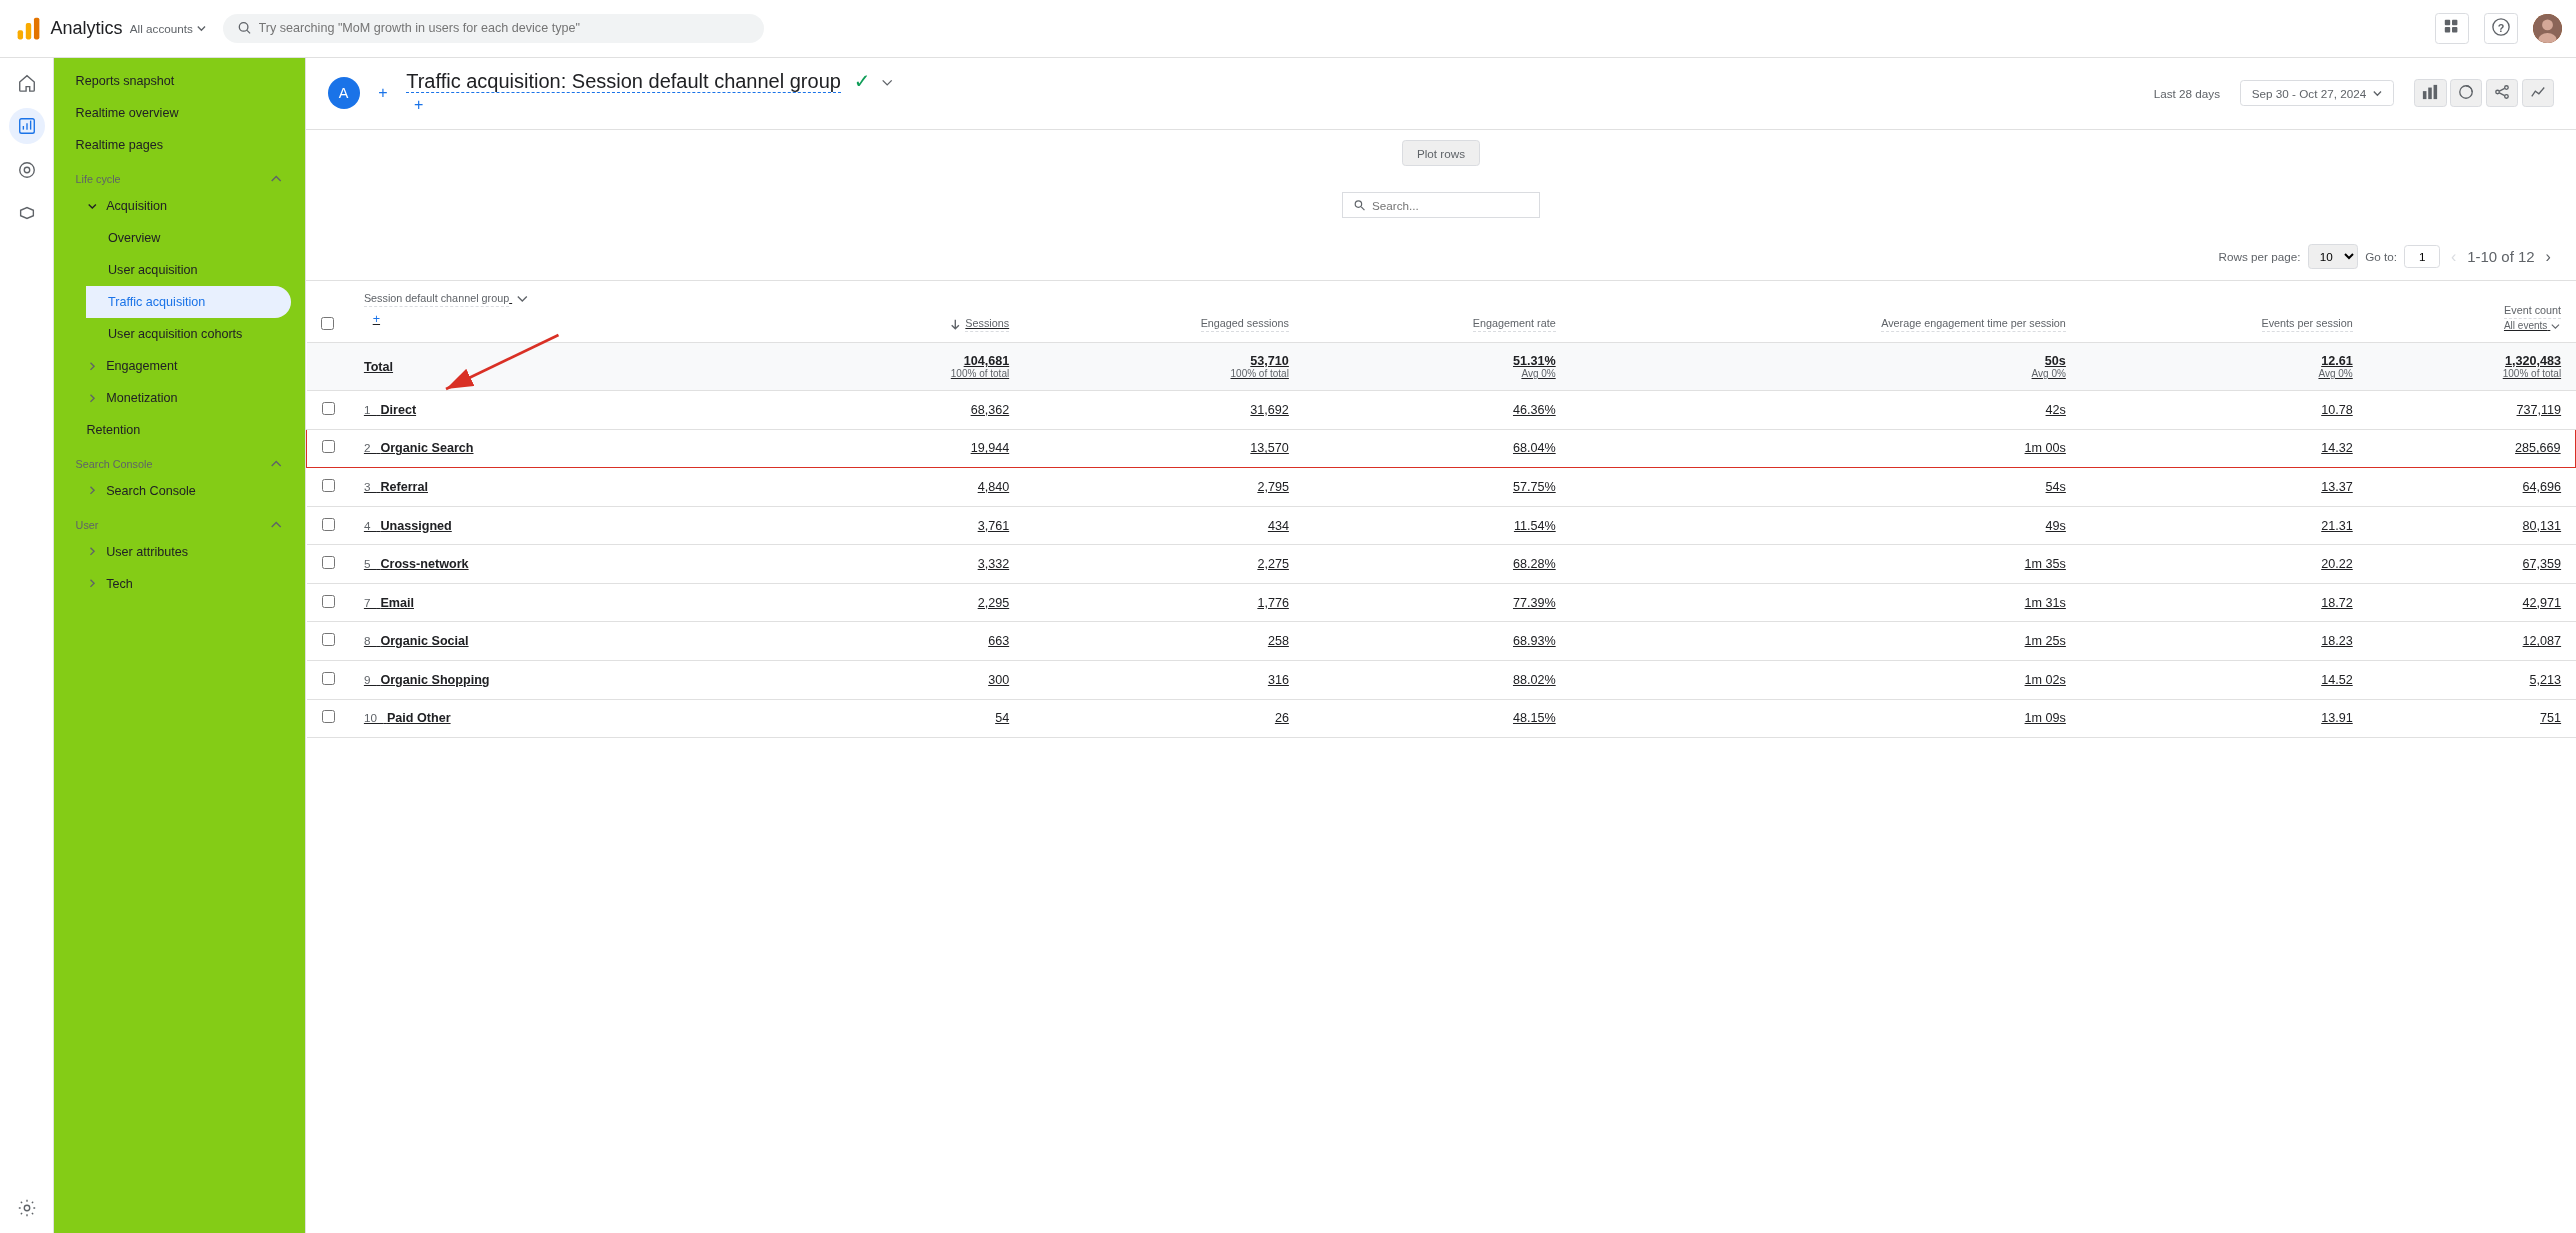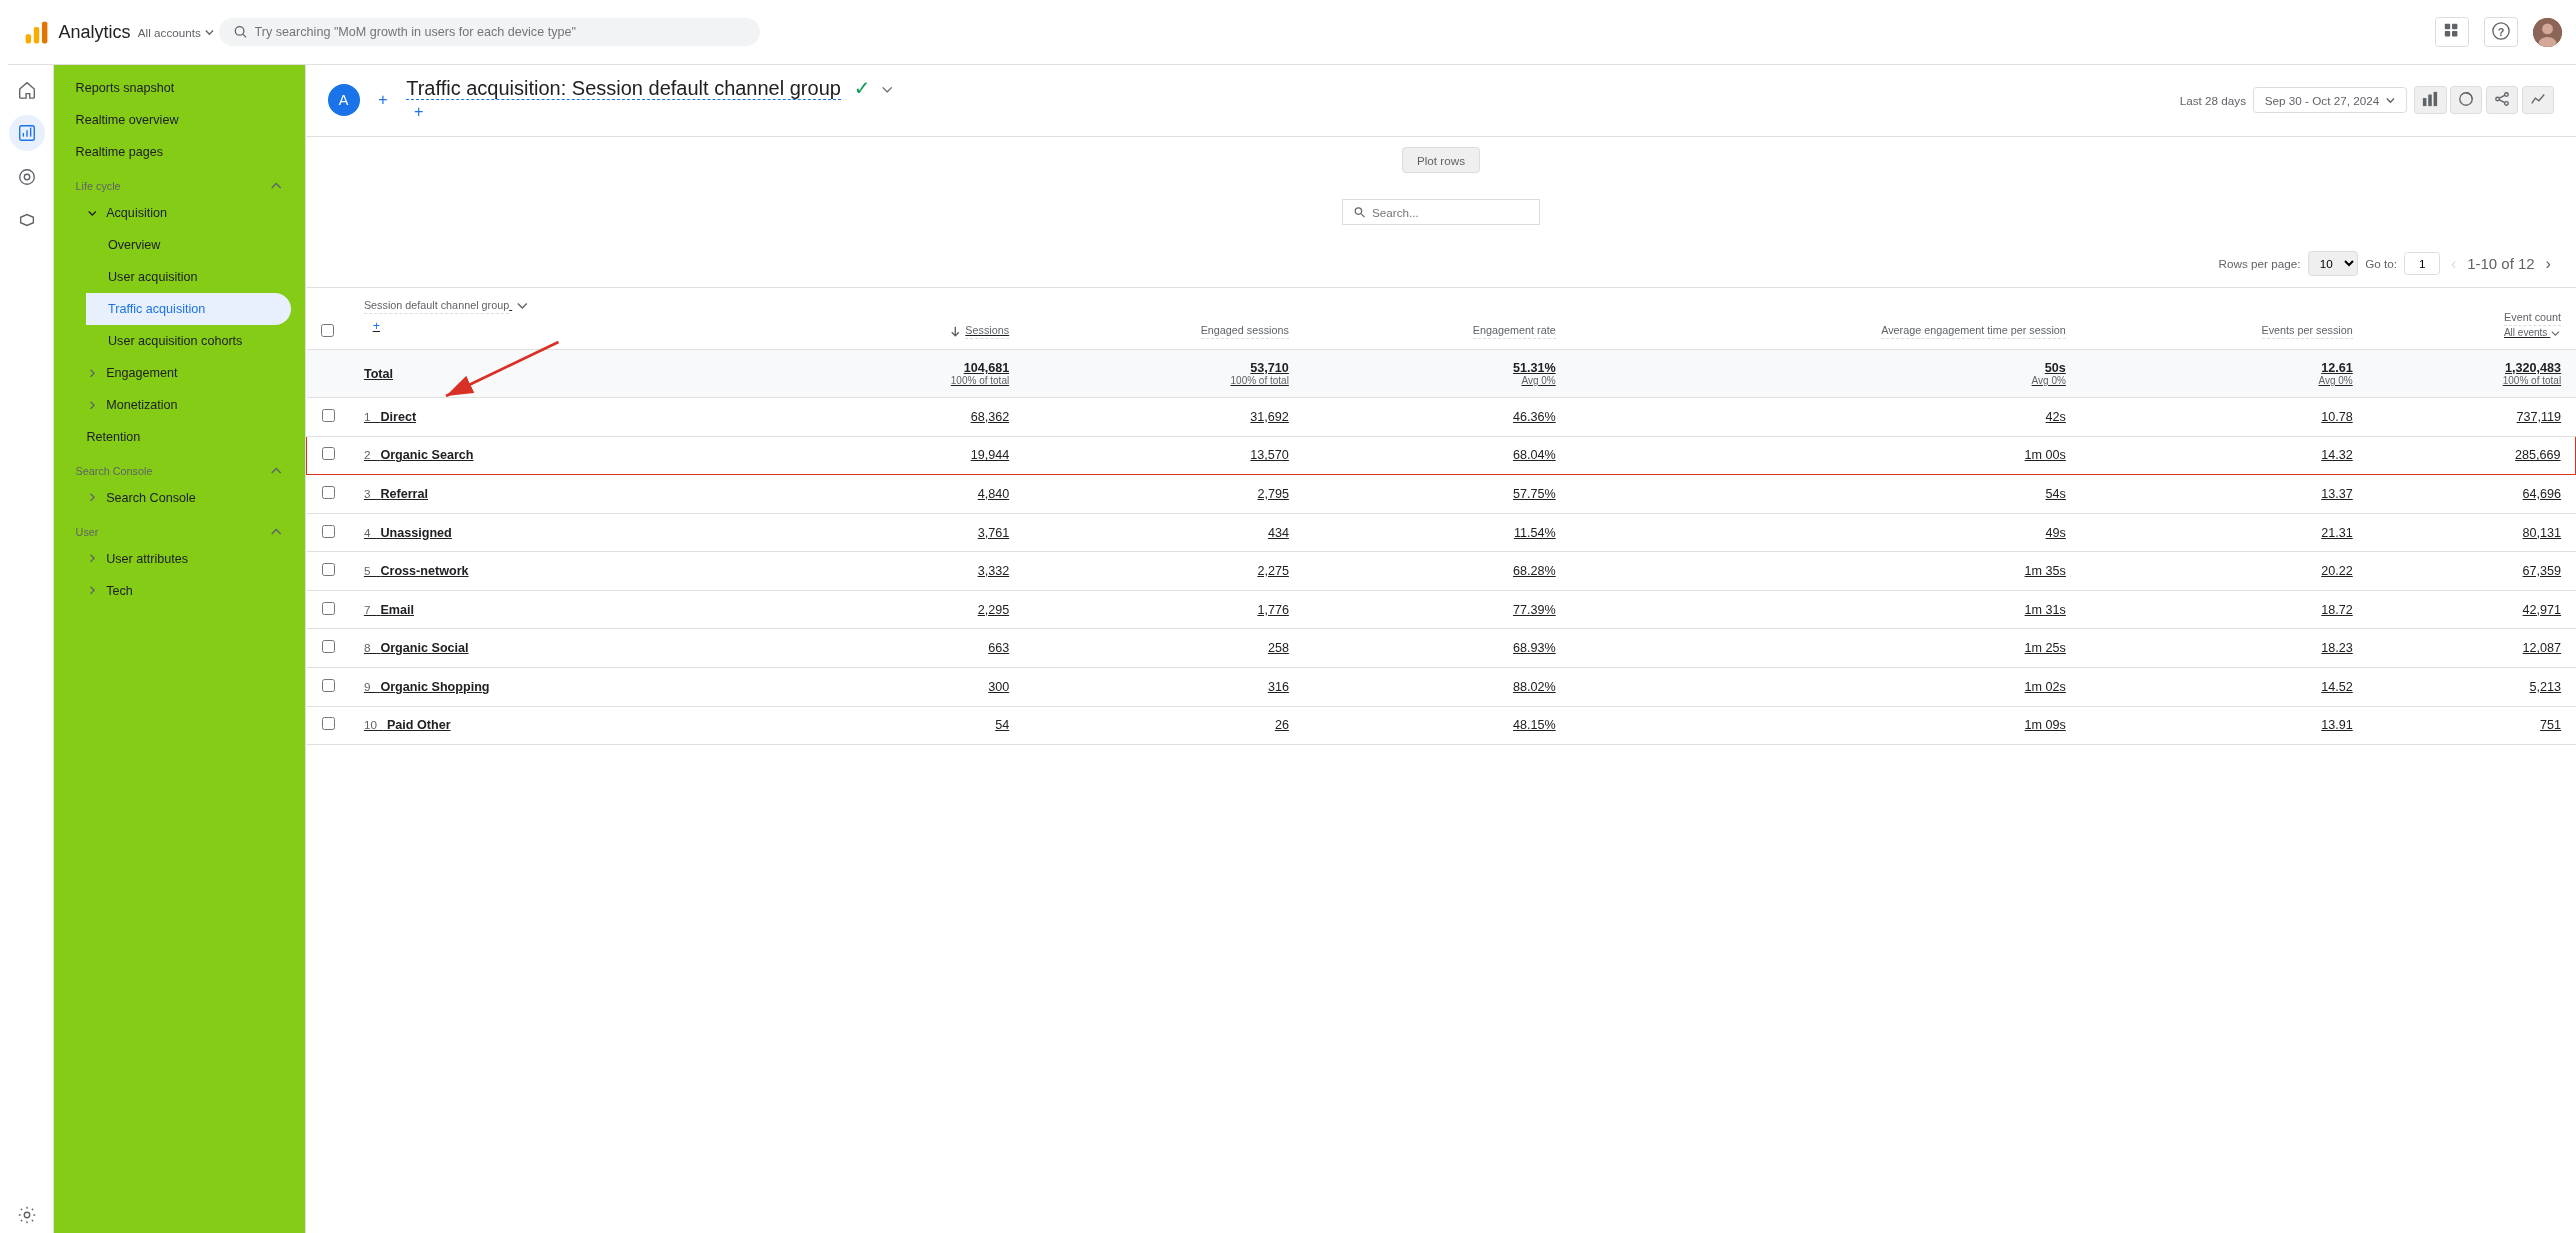--- a/index.html
+++ b/index.html
@@ -2,26 +2,25 @@
 <html style="font-size:14.4px"><head>
   <meta charset="utf-8">
   <style>
     * { box-sizing: border-box; margin: 0; padding: 0; }
     body { font-family: 'Google Sans', Arial, sans-serif; background: #fff; font-size: 12.6px; color: #202124; overflow: hidden; }
 
     
     .top-header {
       display: flex;
       align-items: center;
-      height: 65px;
+      height: 58px;
       padding: 0 14.4px;
       border-bottom: 0.9px solid #e0e0e0;
-      gap: 4px;
+      gap: 16px;
       background: #fff;
-      margin-left: 8px;
     }
     .logo-area {
       display: flex;
       align-items: center;
       gap: 7.2px;
       min-width: 180px;
     }
     .logo-icon {
       width: 29px;
       height: 29px;
@@ -173,21 +172,21 @@
       font-weight: 400;
       color: #202124;
     }
     .page-title-underline {
       border-bottom: 1.8px dashed #1a73e8;
     }
     .date-range {
       margin-left: auto;
       display: flex;
       align-items: center;
-      gap: 7px;
+      gap: 20px;
       font-size: 11.7px;
       color: #5f6368;
     }
     .date-range-btn {
       border: 0.9px solid #dadce0;
       border-radius: 3.6px;
       padding: 5.4px 10.8px;
       cursor: pointer;
       display: flex;
       align-items: center;

